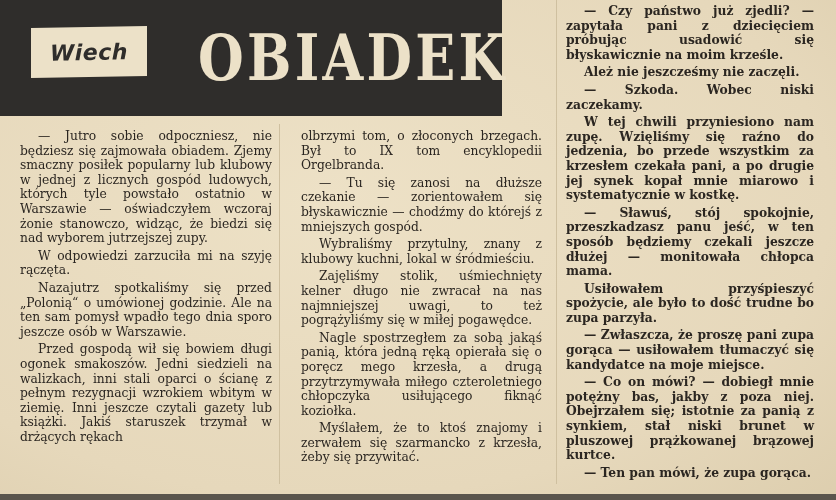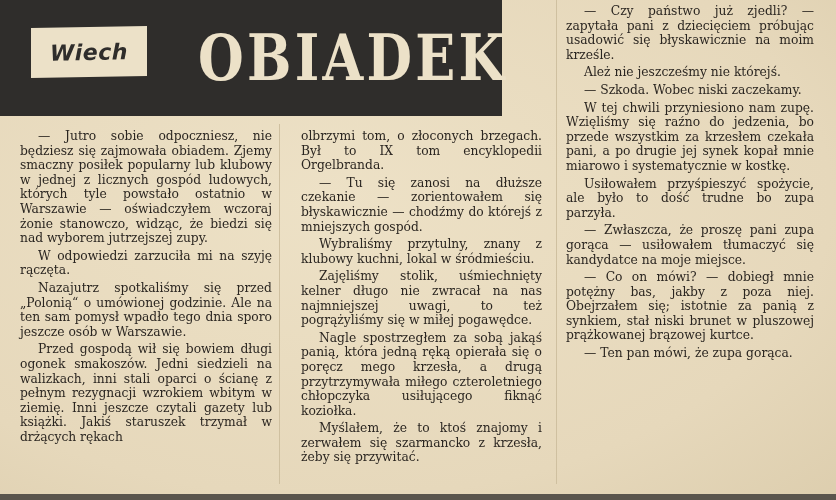--- a/index.html
+++ b/index.html
@@ -39,21 +39,21 @@
     }
     .col {
       position: absolute;
       font-size: 12.3px; line-height: 14.6px;
       text-align: justify;
     }
     .col p { margin: 0 0 3px 0; text-indent: 18px; }
     .col p.cont { text-indent: 0; }
     .col1 { left: 20px; top: 129px; width: 252px; }
     .col2 { left: 301px; top: 129px; width: 241px; }
-    .col3 { left: 566px; top: 4px; width: 248px; }
+    .col3 { left: 566px; top: 4px; width: 248px; font-weight: bold; }
     .rule-v1 { position: absolute; left: 279px; top: 124px; width: 1px; height: 360px; background: #cfc0a0; }
     .rule-v2 { position: absolute; left: 556px; top: 0; width: 1px; height: 484px; background: #cfc0a0; }
     .bottom-rule { position: absolute; left: 0; top: 494px; width: 836px; height: 6px; background: #5a554d; }
   </style>
 </head>
 <body>
 
 <div class="page">
   <div class="banner">
     <div class="author-box">
@@ -76,23 +76,24 @@
     <p class="cont">olbrzymi tom, o złoconych brzegach. Był to IX tom encyklopedii Orgelbranda.</p>
     <p>— Tu się zanosi na dłuższe czekanie — zorientowałem się błyskawicznie — chodźmy do którejś z mniejszych gospód.</p>
     <p>Wybraliśmy przytulny, znany z klubowy kuchni, lokal w śródmieściu.</p>
     <p>Zajęliśmy stolik, uśmiechnięty kelner długo nie zwracał na nas najmniejszej uwagi, to też pogrążyliśmy się w miłej pogawędce.</p>
     <p>Nagle spostrzegłem za sobą jakąś panią, która jedną ręką opierała się o poręcz mego krzesła, a drugą przytrzymywała miłego czteroletniego chłopczyka usiłującego fiknąć koziołka.</p>
     <p>Myślałem, że to ktoś znajomy i zerwałem się szarmancko z krzesła, żeby się przywitać.</p>
   </div>
 
   <div class="col col3">
     <p>— Czy państwo już zjedli? — zapytała pani z dziecięciem próbując usadowić się błyskawicznie na moim krześle.</p>
-    <p>Ależ nie jeszcześmy nie którejś.</p>
+    <p>Ależ nie jeszcześmy nie zaczęli.</p>
     <p>— Szkoda. Wobec niski zaczekamy.</p>
     <p>W tej chwili przyniesiono nam zupę. Wzięliśmy się raźno do jedzenia, bo przede wszystkim za krzesłem czekała pani, a po drugie jej synek kopał mnie miarowo i systematycznie w kostkę.</p>
+    <p>— Sławuś, stój spokojnie, przeszkadzasz panu jeść, w ten sposób będziemy czekali jeszcze dłużej — monitowała chłopca mama.</p>
     <p>Usiłowałem przyśpieszyć spożycie, ale było to dość trudne bo zupa parzyła.</p>
     <p>— Zwłaszcza, że proszę pani zupa gorąca — usiłowałem tłumaczyć się kandydatce na moje miejsce.</p>
     <p>— Co on mówi? — dobiegł mnie potężny bas, jakby z poza niej. Obejrzałem się; istotnie za panią z synkiem, stał niski brunet w pluszowej prążkowanej brązowej kurtce.</p>
     <p>— Ten pan mówi, że zupa gorąca.</p>
   </div>
 
   <div class="bottom-rule"></div>
 </div>
 
 </body></html>

